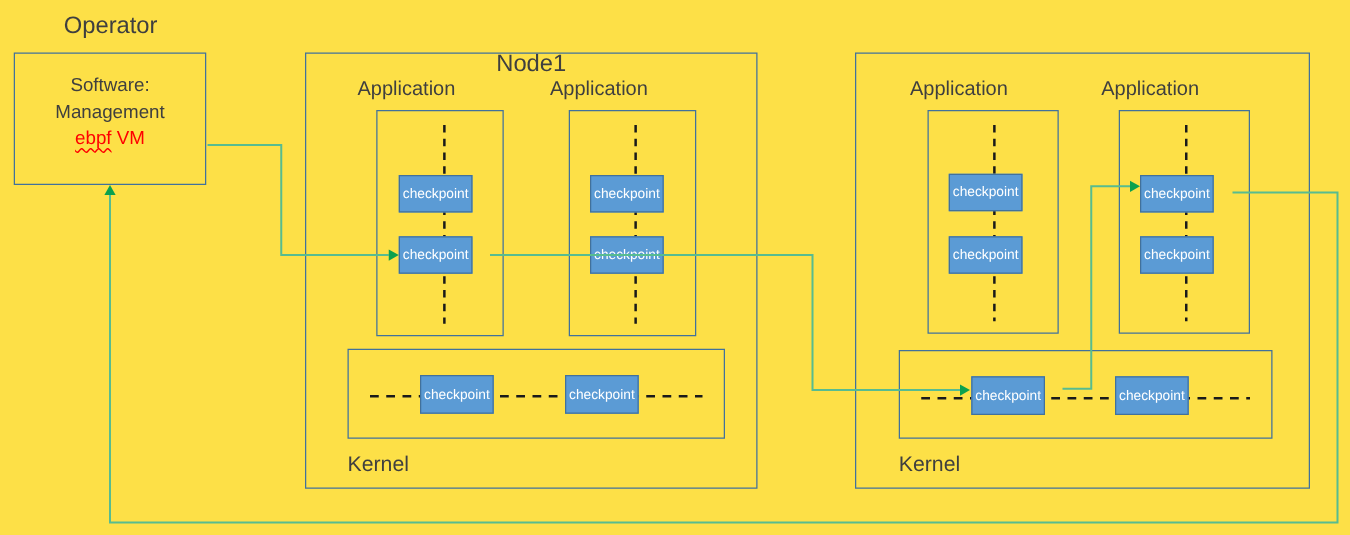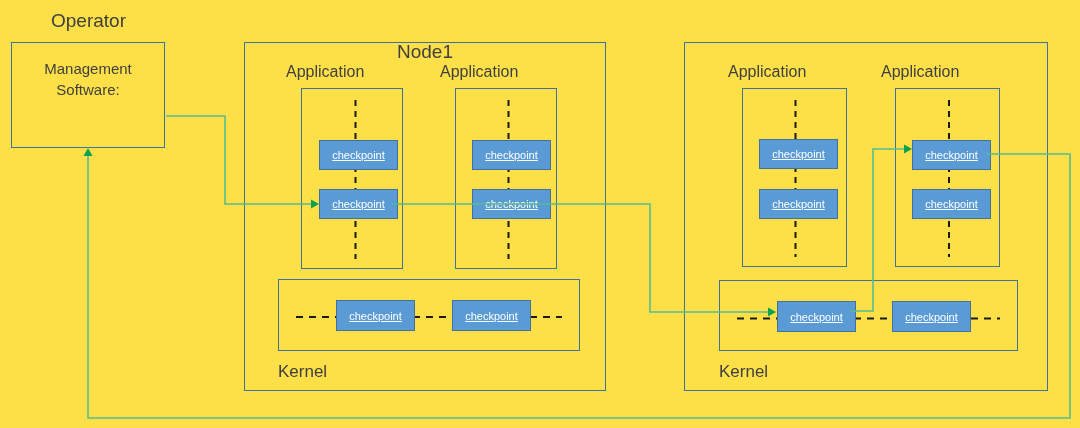--- a/index.html
+++ b/index.html
@@ -17,23 +17,23 @@
     position:relative;width:1080px;height:428px;background:#fde047;
     font-family:"Liberation Sans","DejaVu Sans",sans-serif;color:var(--text);
     overflow:hidden;
   }
   .abs{position:absolute;box-sizing:border-box;}
   .title{font-size:19px;text-align:center;height:22px;line-height:22px;z-index:1;}
   .sublabel{font-size:16px;text-align:left;height:20px;line-height:20px;z-index:1;}
   .box{border:1.6px solid var(--border);background:transparent;z-index:1;}
   .thinbox{border:1.3px solid var(--border);background:transparent;z-index:1;}
   .checkpoint{
-    width:79px;height:30px;background:var(--checkpoint-fill);
+    width:59px;height:30px;background:var(--checkpoint-fill);
     border:1px solid var(--checkpoint-border);color:#ffffff;font-size:11px;
-    display:flex;align-items:center;justify-content:center;z-index:2;text-decoration:underline;
+    display:flex;align-items:center;justify-content:center;z-index:2;
   }
   .op-content{
     width:154px;text-align:center;font-size:15px;line-height:21px;z-index:2;
   }
   .red-line{color:var(--highlight);}
   .wavy{
     text-decoration-line:underline;text-decoration-style:wavy;
     text-decoration-color:var(--highlight);text-decoration-thickness:1px;
     text-underline-offset:3px;
   }
@@ -58,22 +58,23 @@
     <line class="dashline lifeline" x1="949" y1="100" x2="949" y2="257"></line>
     <line class="dashline kernline" x1="296" y1="317" x2="562" y2="317"></line>
     <line class="dashline kernline" x1="737" y1="318.5" x2="1000" y2="318.5"></line>
   </svg>
 
   <div class="abs title" style="left:11px;top:10px;width:155px;">Operator</div>
   <div class="abs title" style="left:244px;top:10px;width:362px;margin-top:31px;">Node1</div>
 
   <div class="abs box" style="left:11px;top:42px;width:154px;height:106px;"></div>
   <div class="abs op-content" style="left:11px;top:58px;">
+    <div>Software:</div>
     <div>Management</div>
-    <div>Software:</div>
+    <div class="red-line"><span class="wavy">ebpf</span>&nbsp;<span>VM</span></div>
   </div>
 
   <div class="abs box" style="left:244px;top:42px;width:362px;height:349px;"></div>
   <div class="abs sublabel" style="left:286px;top:62px;width:132px;">Application</div>
   <div class="abs sublabel" style="left:440px;top:62px;width:132px;">Application</div>
   <div class="abs thinbox" style="left:301px;top:88px;width:102px;height:181px;"></div>
   <div class="abs thinbox" style="left:455px;top:88px;width:102px;height:181px;"></div>
   <div class="abs thinbox" style="left:278px;top:279px;width:302px;height:72px;"></div>
   <div class="abs sublabel" style="left:278px;top:362px;width:302px;font-size:17px;">Kernel</div>
 

